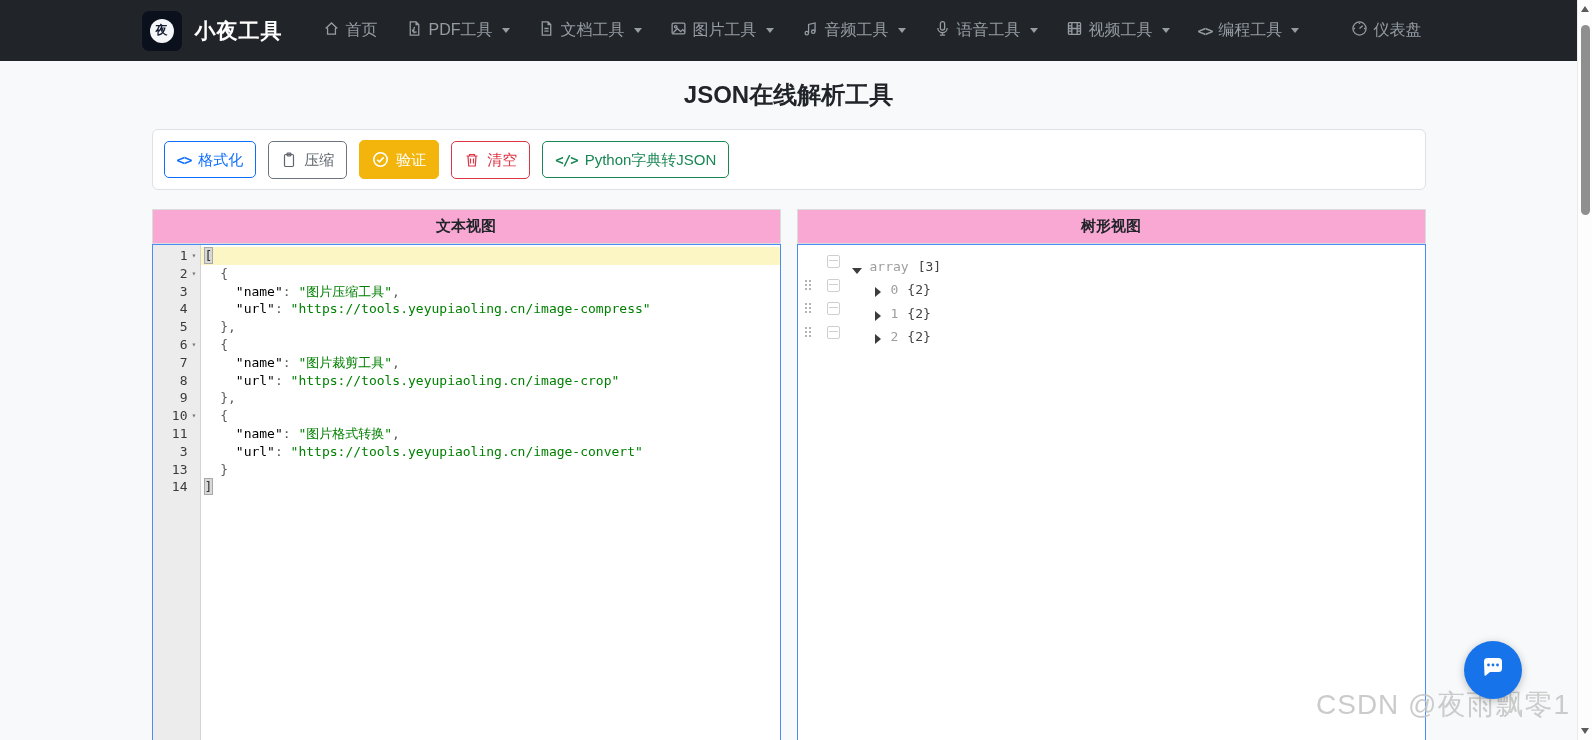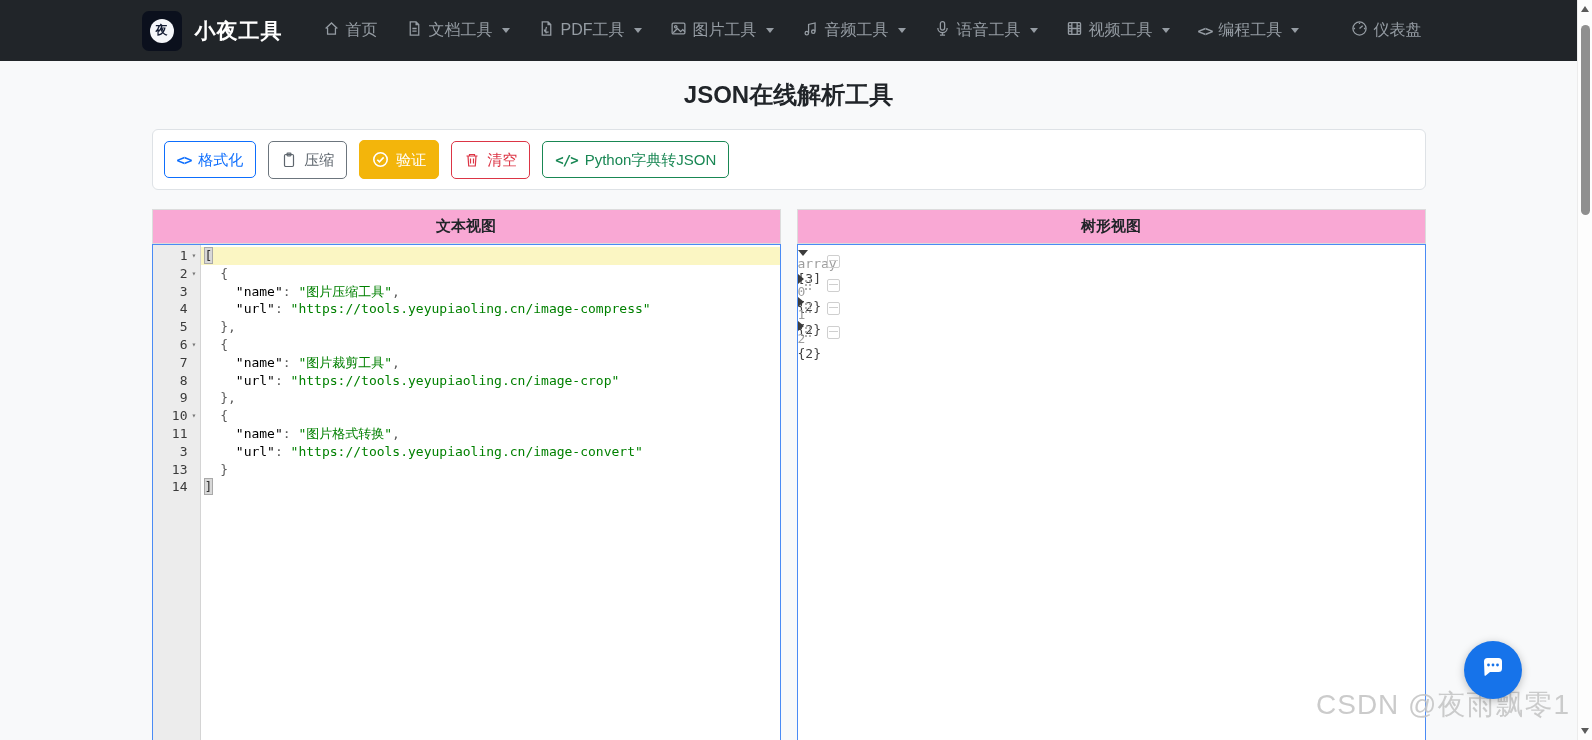--- a/index.html
+++ b/index.html
@@ -48,21 +48,21 @@
   .gfold { width:13px; font-size:8px; color:#777; text-align:center; flex:none; }
   .ccell { flex:1; white-space:pre; padding-left:4px; }
   .code-line.active .ccell { background:#fbf6c3; }
   .tk-p { color:#5a5a5a; }
   .tk-k { color:#000; }
   .tk-s { color:#008000; }
   .tk-bm { color:#333; background:#d8d8d8; outline:1px solid #a9a9a9; }
 
   
   .tree-area { font-family:"DejaVu Sans Mono",monospace; font-size:13px; padding-top:5px; height:100%; background:#fff; }
-  .tree-row { display:flex; align-items:flex-start; height:23.5px; position:relative;flex-direction:column; }
+  .tree-row { display:flex; align-items:flex-end; height:23.5px; position:relative; }
   .drag-dots { width:7px; height:11px; position:absolute; left:7px; top:6px; }
   .drag-dots i { position:absolute; width:2px; height:2px; background:#b3b3b3; }
   .doc-icon { position:absolute; left:29px; top:5px; width:13px; height:13px; border:1px solid #cfcfcf; border-radius:2px; }
   .doc-icon::before { content:''; display:block; margin:2px 1px 0; border-bottom:1px solid #cfcfcf; height:2px; }
   .tree-caret { width:0; height:0; flex:none; cursor:pointer; }
   .tree-caret.down { border-left:5px solid transparent; border-right:5px solid transparent; border-top:6px solid #3c3c3c; margin-right:8px; }
   .tree-caret.right { border-top:5px solid transparent; border-bottom:5px solid transparent; border-left:6px solid #3c3c3c; margin-right:10px; }
   .tree-label { color:#9e9e9e; margin-right:9px; }
   .tree-badge { color:#424242; }
 
@@ -89,31 +89,31 @@
       <div class="nav-menu">
           <span class="nav-link">
             <span><svg width="17" height="17" viewBox="0 0 16 16" fill="none" stroke-width="1.2">
                 <path d="M2.5 8 L8 2.8 L13.5 8 M4.3 7.2 V13.2 H11.7 V7.2"></path>
               </svg></span>
             <span>首页</span>
           </span>
           <span class="nav-link">
             <span><svg width="17" height="17" viewBox="0 0 16 16" fill="none" stroke-width="1.2">
                 <path d="M4 1.8 h5.5 l2.5 2.5 V14.2 H4 Z M9.5 1.8 V4.3 H12"></path>
+                <path d="M6 9 c0 2 1.5 3 4 2.2 M8 6.5 c-1 3-1 5 0 6"></path>
+              </svg></span>
+            <span>PDF工具</span>
+            <span class="caret"></span>
+          </span>
+          <span class="nav-link">
+            <span><svg width="17" height="17" viewBox="0 0 16 16" fill="none" stroke-width="1.2">
+                <path d="M4 1.8 h5.5 l2.5 2.5 V14.2 H4 Z M9.5 1.8 V4.3 H12"></path>
                 <path d="M6 8h4 M6 10.5h4"></path>
               </svg></span>
             <span>文档工具</span>
-            <span class="caret"></span>
-          </span>
-          <span class="nav-link">
-            <span><svg width="17" height="17" viewBox="0 0 16 16" fill="none" stroke-width="1.2">
-                <path d="M4 1.8 h5.5 l2.5 2.5 V14.2 H4 Z M9.5 1.8 V4.3 H12"></path>
-                <path d="M6 9 c0 2 1.5 3 4 2.2 M8 6.5 c-1 3-1 5 0 6"></path>
-              </svg></span>
-            <span>PDF工具</span>
             <span class="caret"></span>
           </span>
           <span class="nav-link">
             <span><svg width="17" height="17" viewBox="0 0 16 16" fill="none" stroke-width="1.2">
                 <rect x="2" y="3" width="12" height="10" rx="1"></rect>
                 <circle cx="5.4" cy="6.4" r="1.1"></circle>
                 <path d="M3 12 l4-4 3 3 2-2 2 2"></path>
               </svg></span>
             <span>图片工具</span>
             <span class="caret"></span>

